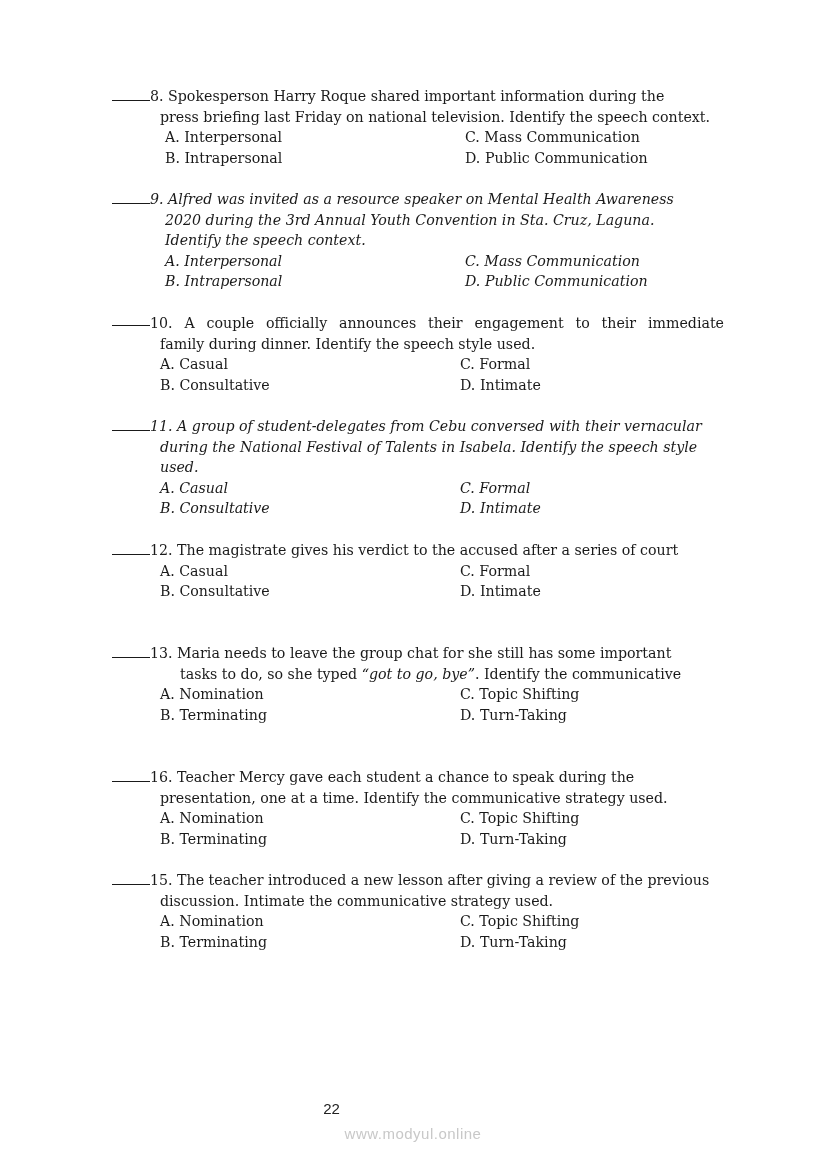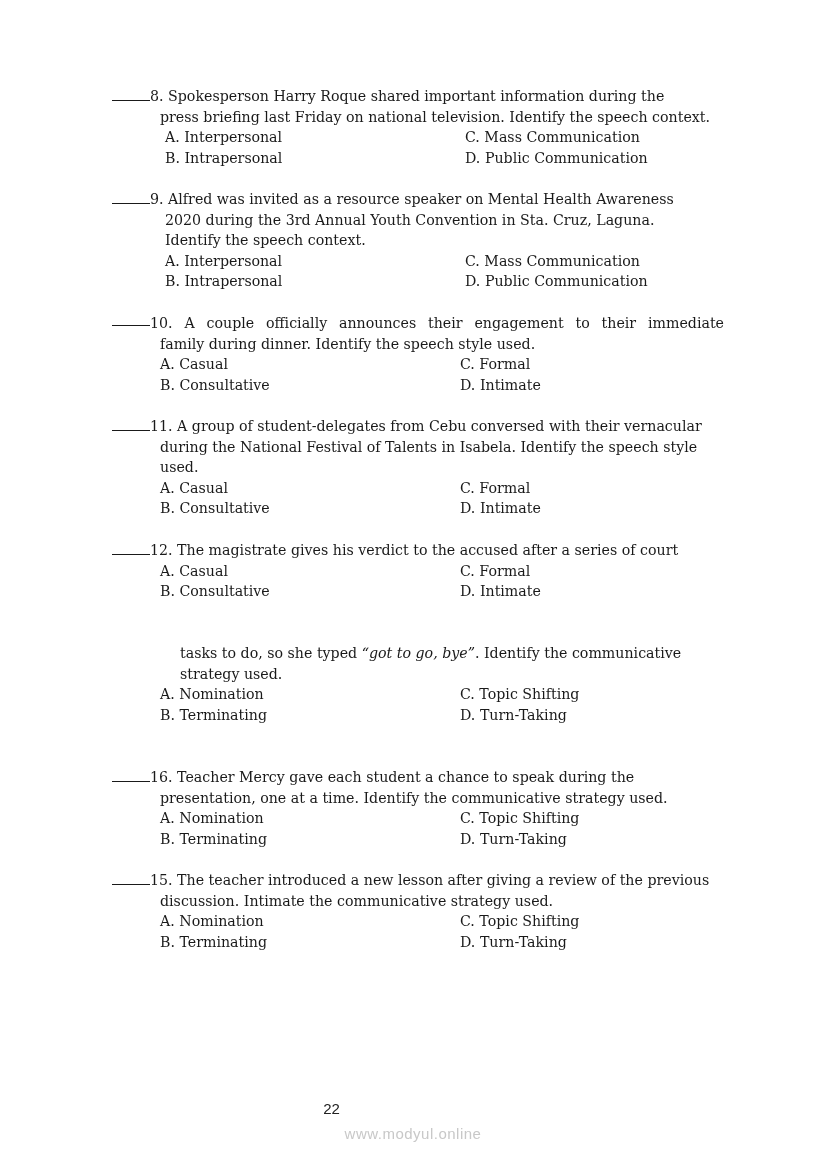--- a/index.html
+++ b/index.html
@@ -29,21 +29,21 @@
     </div>
     <div class="line" style="padding-left:48px;">press briefing last Friday on national television. Identify the speech context.</div>
     <div class="opts" style="padding-left:53px;">
       <span class="opt">A. Interpersonal</span>
       <span class="opt">C. Mass Communication</span>
       <span class="opt">B. Intrapersonal</span>
       <span class="opt">D. Public Communication</span>
     </div>
   </div>
 
-  <div class="q" style="top:189px;">
+  <div class="q" style="top:189px;font-style:italic;">
     <div class="line">
       <span class="blank"></span><span>9.</span> <span>Alfred was invited as a resource speaker on Mental Health Awareness</span>
     </div>
     <div class="line" style="padding-left:53px;">2020 during the 3rd Annual Youth Convention in Sta. Cruz, Laguna.</div>
     <div class="line" style="padding-left:53px;">Identify the speech context.</div>
     <div class="opts" style="padding-left:53px;">
       <span class="opt">A. Interpersonal</span>
       <span class="opt">C. Mass Communication</span>
       <span class="opt">B. Intrapersonal</span>
       <span class="opt">D. Public Communication</span>
@@ -57,21 +57,21 @@
     </div>
     <div class="line" style="padding-left:48px;">family during dinner. Identify the speech style used.</div>
     <div class="opts" style="padding-left:48px;">
       <span class="opt">A. Casual</span>
       <span class="opt">C. Formal</span>
       <span class="opt">B. Consultative</span>
       <span class="opt">D. Intimate</span>
     </div>
   </div>
 
-  <div class="q" style="top:416px;">
+  <div class="q" style="top:416px;font-style:italic;">
     <div class="line">
       <span class="blank"></span><span>11.</span> <span>A group of student-delegates from Cebu conversed with their vernacular</span>
     </div>
     <div class="line" style="padding-left:48px;">during the National Festival of Talents in Isabela. Identify the speech style</div>
     <div class="line" style="padding-left:48px;">used.</div>
     <div class="opts" style="padding-left:48px;">
       <span class="opt">A. Casual</span>
       <span class="opt">C. Formal</span>
       <span class="opt">B. Consultative</span>
       <span class="opt">D. Intimate</span>
@@ -84,24 +84,26 @@
     </div>
     <div class="opts" style="padding-left:48px;">
       <span class="opt">A. Casual</span>
       <span class="opt">C. Formal</span>
       <span class="opt">B. Consultative</span>
       <span class="opt">D. Intimate</span>
     </div>
   </div>
 
   <div class="q" style="top:643px;">
+    <div class="line">
+      <span class="blank"></span><span>13.</span> <span>Maria needs to leave the group chat for she still has some important</span>
+    </div>
     <div class="line" style="padding-left:68px;">
       <span>tasks to do, so she typed</span> <em>“got to go, bye”</em><span>. Identify the communicative</span>
     </div>
-    <div class="line" style="padding-left:68px;">strategy used.</div>
     <div class="opts" style="padding-left:48px;">
       <span class="opt">A. Nomination</span>
       <span class="opt">C. Topic Shifting</span>
       <span class="opt">B. Terminating</span>
       <span class="opt">D. Turn-Taking</span>
     </div>
   </div>
 
   <div class="q" style="top:767px;">
     <div class="line">

